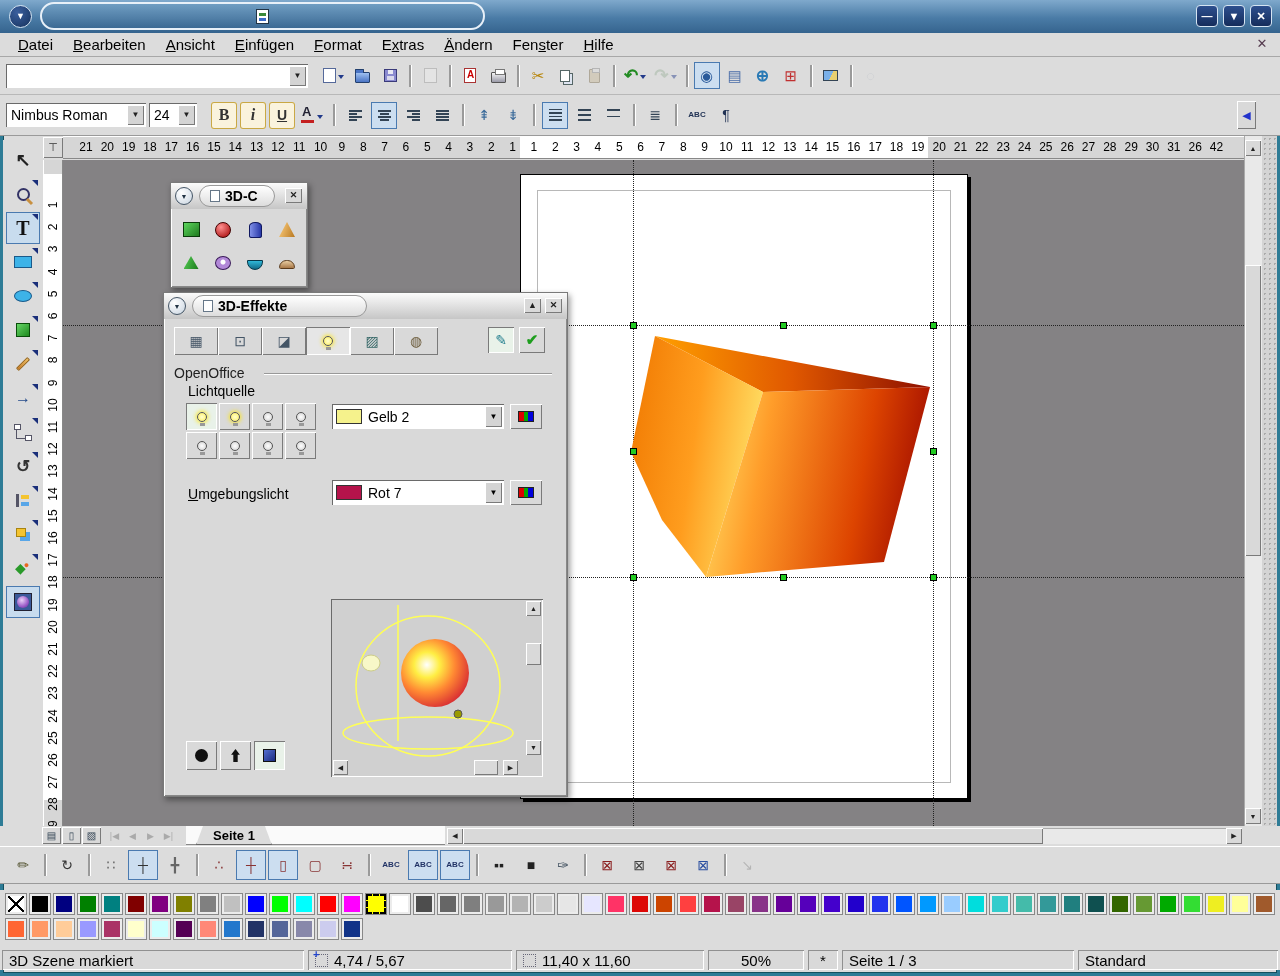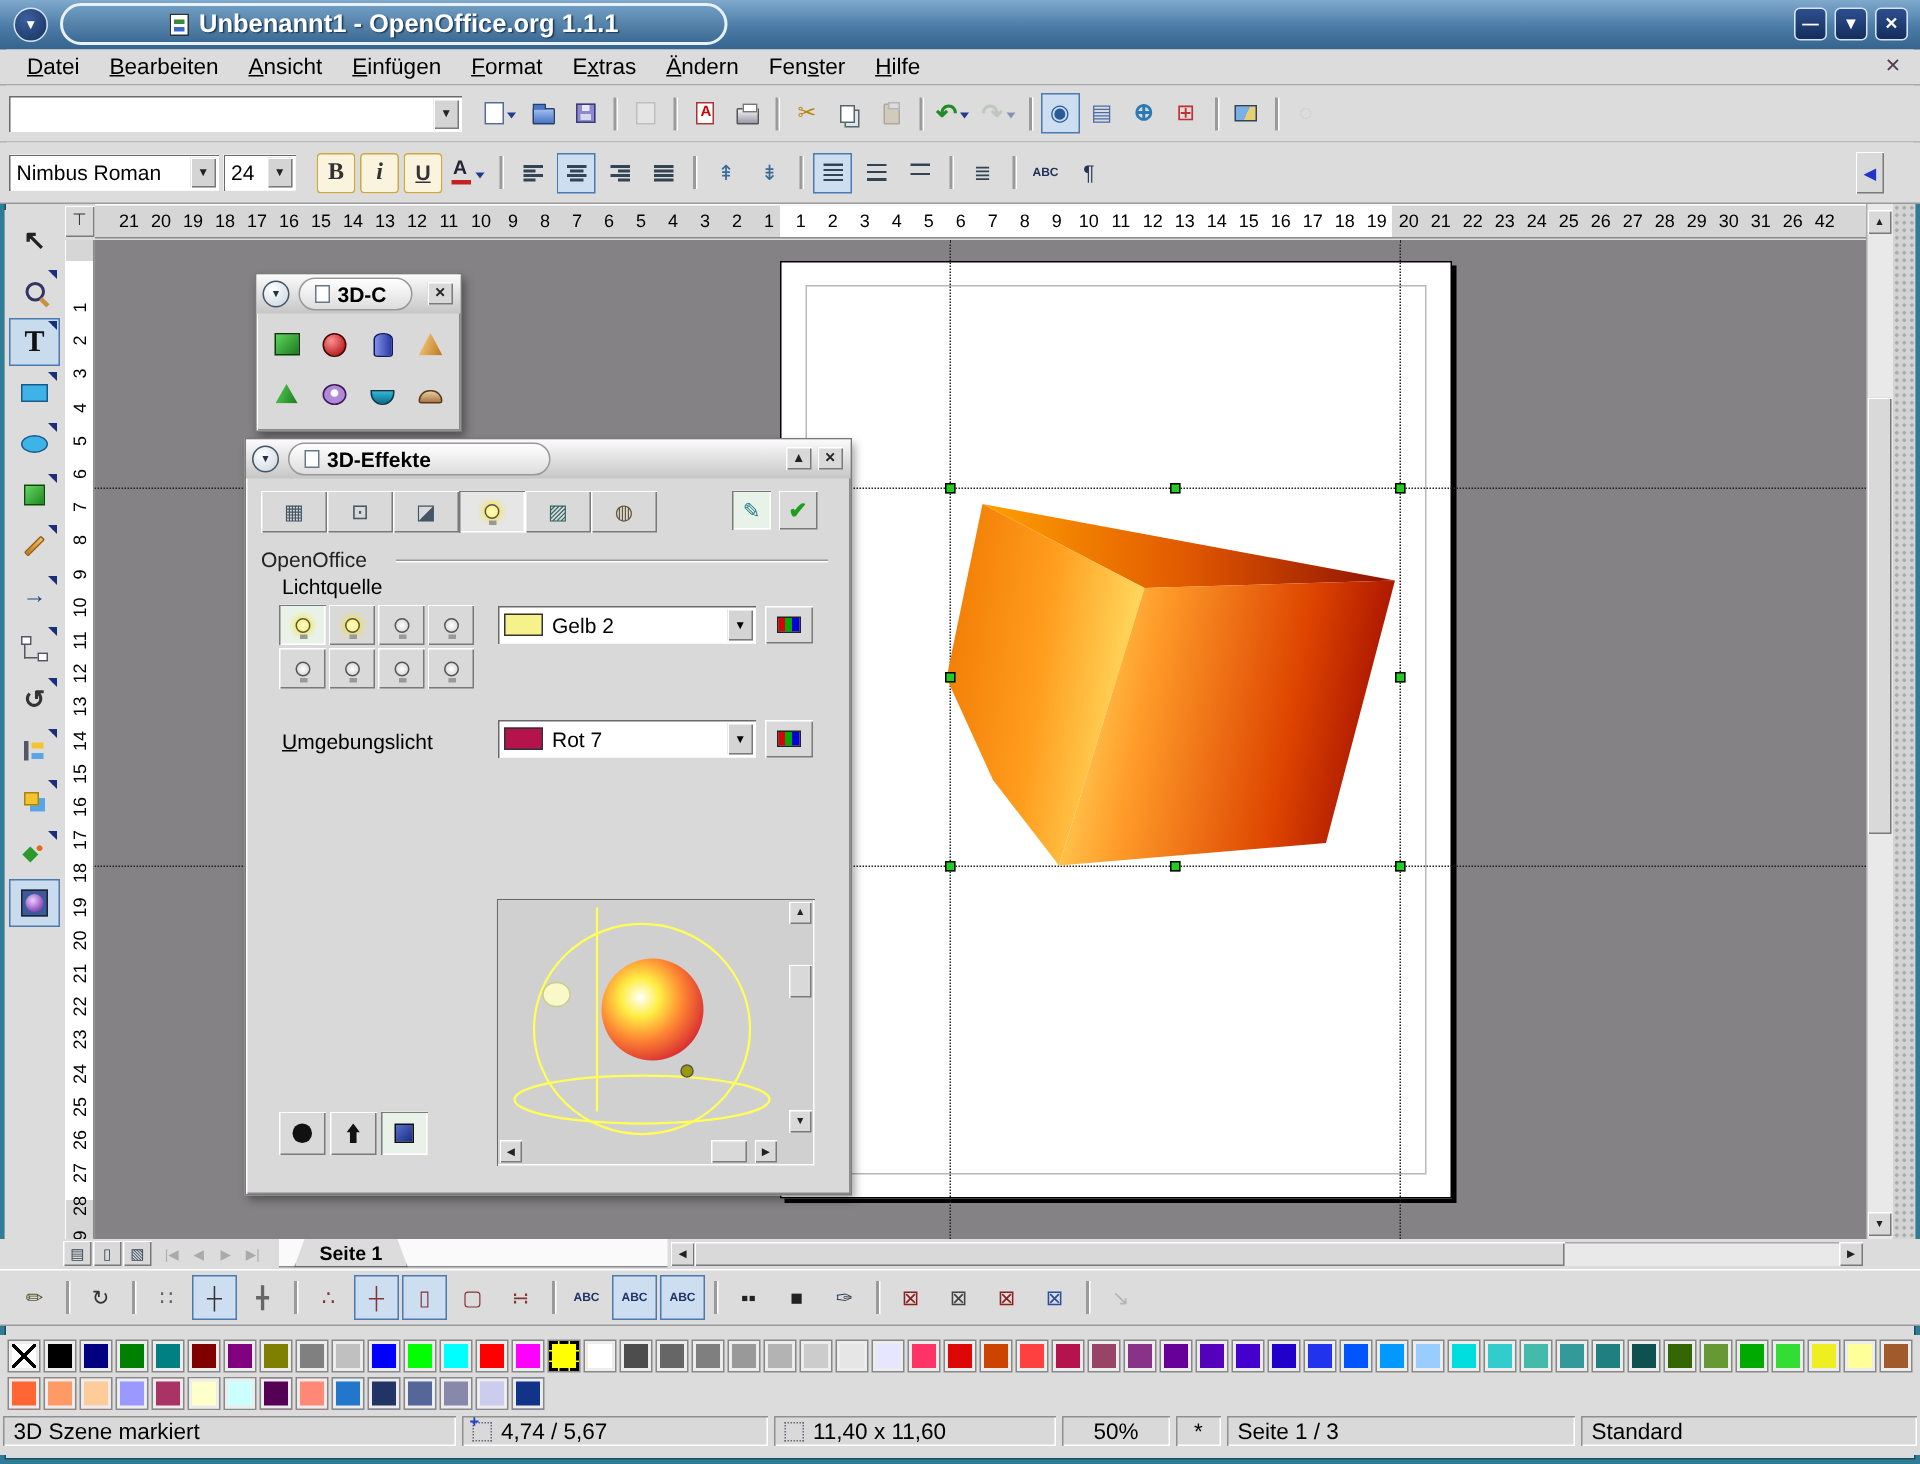--- a/index.html
+++ b/index.html
@@ -213,39 +213,38 @@
   
   .colorbar{position:absolute;left:0;top:890px;width:1280px;height:54px;background:#dcdcdc;padding:2px 0 0 4px;}
   .swrow{height:25px;white-space:nowrap;}
   .sw{width:20px;height:20px;border:2px solid #ececec;box-shadow:0 0 0 1px #888;margin:2px 2px 0 2px;display:inline-block;vertical-align:top;}
   .sw.sel{border:2px dashed #000;}
   .sw-none{background:
     linear-gradient(45deg,transparent 45%,#000 45% 55%,transparent 55%),
     linear-gradient(-45deg,transparent 45%,#000 45% 55%,transparent 55%),#fff;}
   
   .statusbar{position:absolute;left:0;top:944px;width:1280px;height:26px;background:#dcdcdc;display:flex;
-    align-items:flex-start;padding:0 2px;gap:4px;font-size:15px;}
+    align-items:flex-end;padding:0 2px;gap:4px;font-size:15px;}
   .scell{height:20px;box-shadow:inset 1px 1px 0 #909090,inset -1px -1px 0 #fff;display:flex;align-items:center;padding:0 7px;background:#d9d9d9;white-space:nowrap;overflow:hidden;}
   .st-ico{width:13px;height:13px;border:1px dotted #667;margin-right:6px;position:relative;flex:none;}
   .st-ico.pos::before{content:"+";position:absolute;left:-3px;top:-7px;color:#2244cc;font-size:11px;font-weight:bold;}
   
   .vscroll{position:absolute;left:1244px;top:136px;width:18px;height:690px;background:#e9e9e9;box-shadow:inset 1px 0 0 #aaa;}
   .dock-strip{position:absolute;left:1262px;top:136px;width:15px;height:690px;background:#d4d4d4;
     background-image:radial-gradient(#aaa 1px,transparent 1px);background-size:5px 5px;}
 </style>
 </head>
 <body>
 
 <div class="app">
 
   <div class="titlebar">
     <div class="wmenu-btn">▼</div>
     <div class="title-pill">
       <span class="title-doc-ico"></span>
-      <span class="title-text">Unbenannt1 - OpenOffice.org 1.1.1</span>
     </div>
     <div class="win-btns">
       <div class="win-btn">—</div>
       <div class="win-btn">▼</div>
       <div class="win-btn">✕</div>
     </div>
   </div>
 
   <div class="menubar">
     <span id="menu-items" style="display:flex">
@@ -864,21 +863,21 @@
       <span>3D Szene markiert</span>
     </div>
     <div class="scell" style="width:204px">
       <span class="st-ico pos"></span>
       <span>4,74 / 5,67</span>
     </div>
     <div class="scell" style="width:188px">
       <span class="st-ico"></span>
       <span>11,40 x 11,60</span>
     </div>
-    <div class="scell" style="width:72px;justify-content:center">
+    <div class="scell" style="width:96px;justify-content:center">
       <span>50%</span>
     </div>
     <div class="scell" style="width:30px;justify-content:center">
       <span>*</span>
     </div>
     <div class="scell" style="width:232px">
       <span>Seite 1 / 3</span>
     </div>
     <div class="scell" style="flex:1">
       <span>Standard</span>

